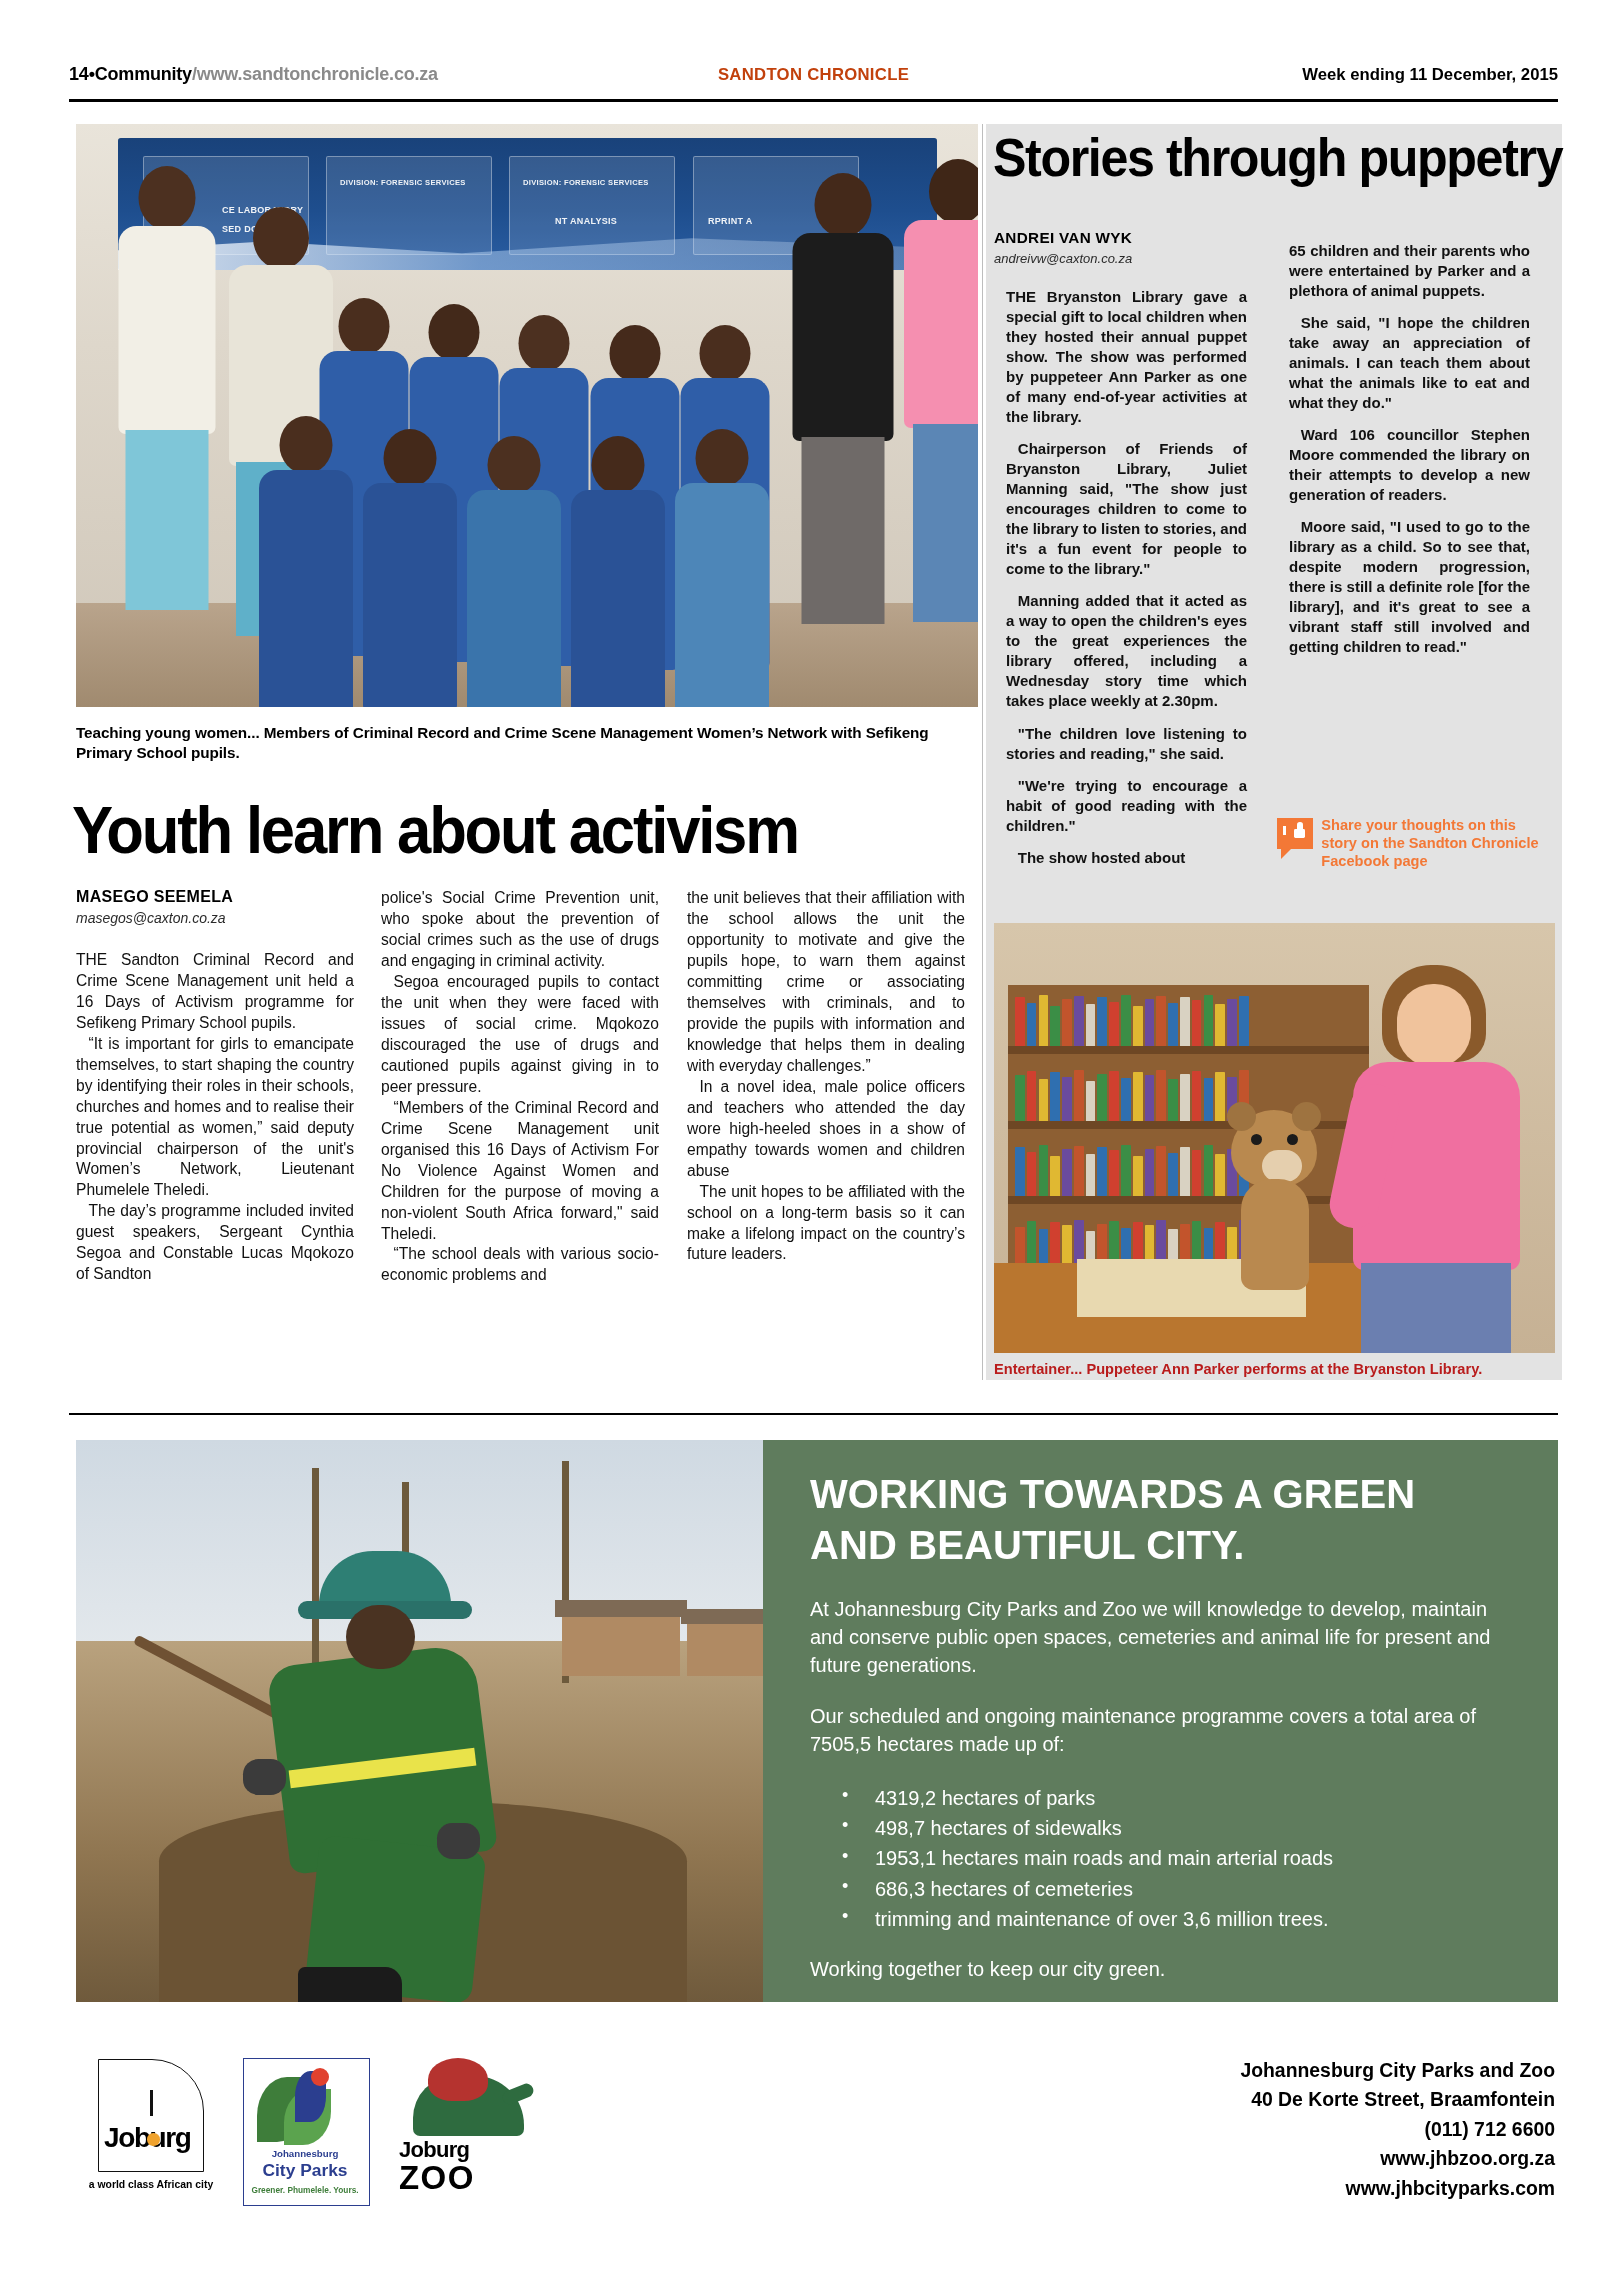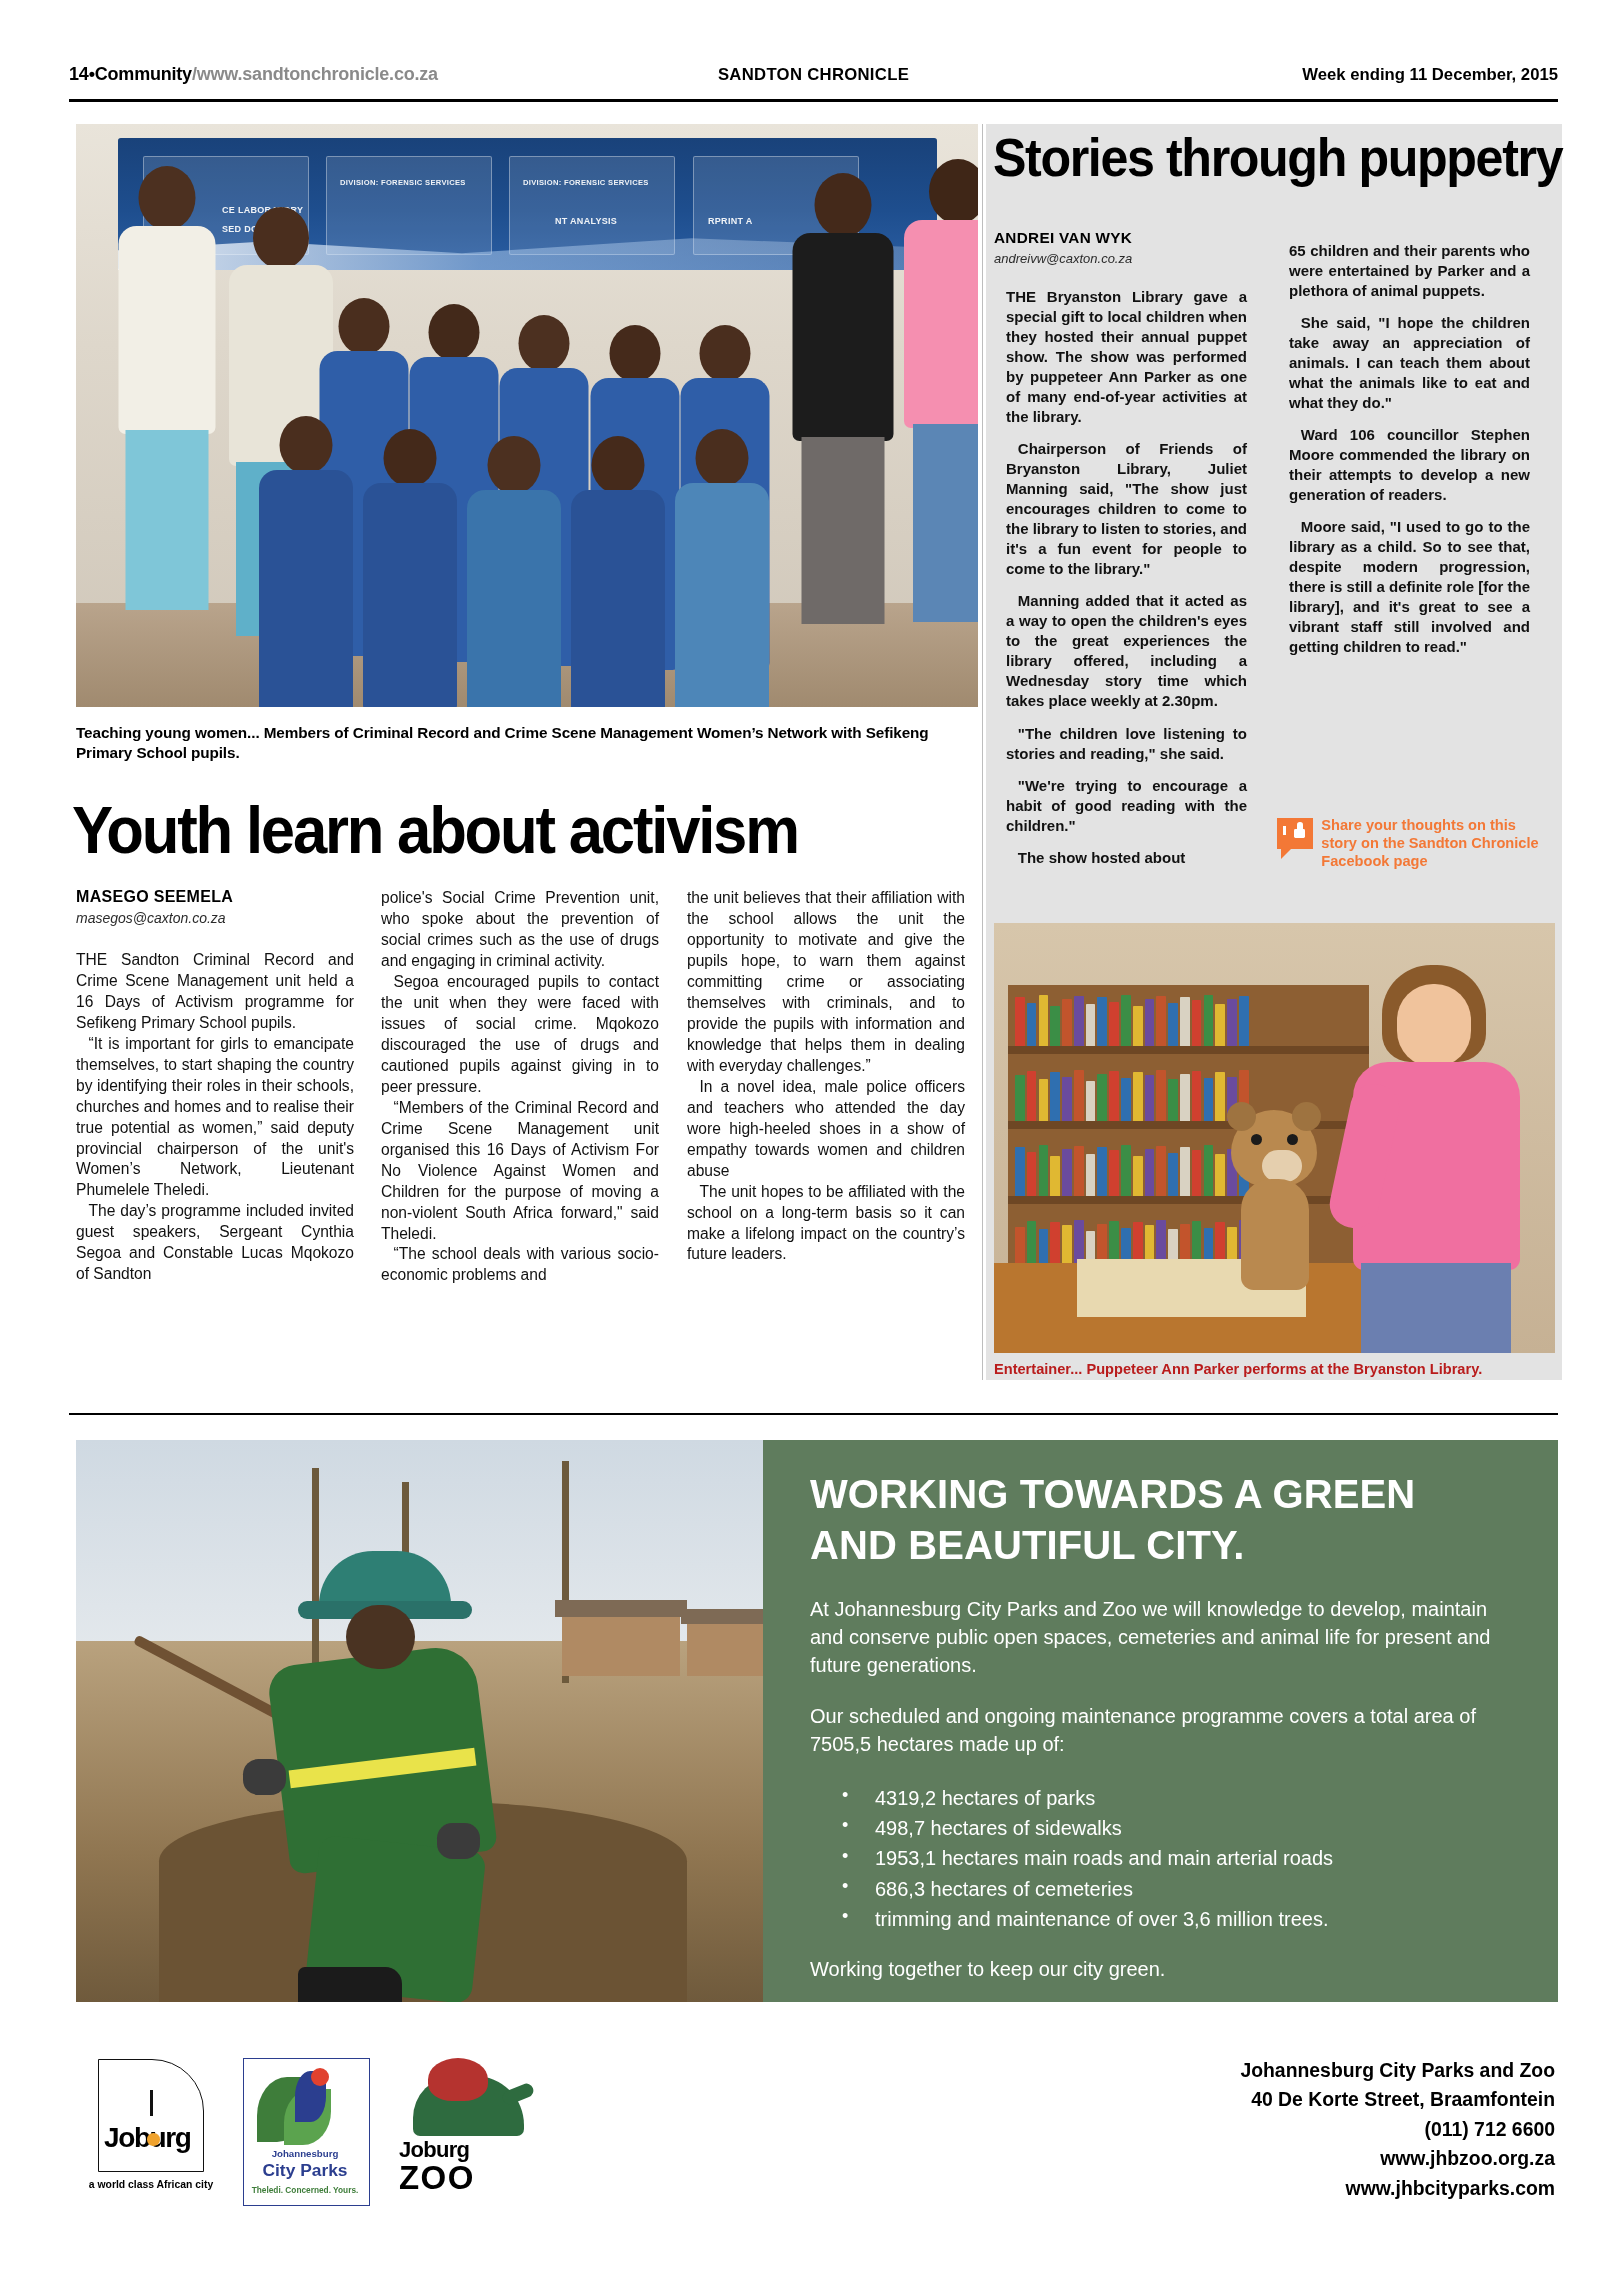--- a/index.html
+++ b/index.html
@@ -10,21 +10,21 @@
     overflow:hidden;
   }
   .page{position:relative;width:1624px;height:2295px;}
 
   
   .masthead{position:absolute;left:69px;top:64px;width:1489px;height:30.5px;}
   .mh-left{position:absolute;left:0;top:0;font-size:18px;font-weight:bold;letter-spacing:-0.2px;white-space:nowrap;}
   .mh-left .pg{color:#000;}
   .mh-left .url{color:#8a8a8a;font-weight:bold;}
   .mh-center{position:absolute;left:50%;top:1.4px;transform:translateX(-50%);
-    color:#000000;font-size:16.7px;font-weight:bold;letter-spacing:0.3px;white-space:nowrap;}
+    color:#c2410c;font-size:16.7px;font-weight:bold;letter-spacing:0.3px;white-space:nowrap;}
   .mh-right{position:absolute;right:0;top:1.4px;font-size:16.7px;font-weight:bold;white-space:nowrap;}
   .mh-rule{position:absolute;left:69px;top:99px;width:1489px;height:2.8px;background:#000;}
 
   
   .photo1{position:absolute;left:76px;top:124px;width:902px;height:583px;overflow:hidden;
     background:#c9b7a3;}
   .p1-bg{position:absolute;inset:0;
     background:
       linear-gradient(180deg,#e9e4da 0%,#ded7cb 38%,#cfc6b8 100%);}
   .p1-banner{position:absolute;left:42px;top:14px;width:819px;height:132px;
@@ -508,21 +508,21 @@
       <div class="lj-tag">a world class African city</div>
     </div>
 
     <div class="logo-parks">
       <div class="lp-leaf" style="left:12.5px;top:18px;width:50px;height:65px;background:#3e7d3a;"></div>
       <div class="lp-leaf" style="left:40px;top:30.5px;width:47px;height:56px;background:#5ba34e;"></div>
       <div class="lp-leaf" style="left:51px;top:12.5px;width:30.5px;height:51px;background:#2b3e8f;border-radius:50% 0 50% 0;"></div>
       <div style="position:absolute;left:67px;top:9.7px;width:18px;height:18px;background:#e0412f;border-radius:50%;"></div>
       <div class="lp-word1">Johannesburg</div>
       <div class="lp-word2">City Parks</div>
-      <div class="lp-word3">Theledi. Concerned. Yours.</div>
+      <div class="lp-word3">Greener. Phumelele. Yours.</div>
     </div>
 
     <div class="logo-zoo">
       <div class="lz-ele">
         <div class="lz-body"></div>
         <div class="lz-ear"></div>
         <div class="lz-trunk"></div>
       </div>
       <div class="lz-word1">Joburg</div>
       <div class="lz-word2">ZOO</div>

